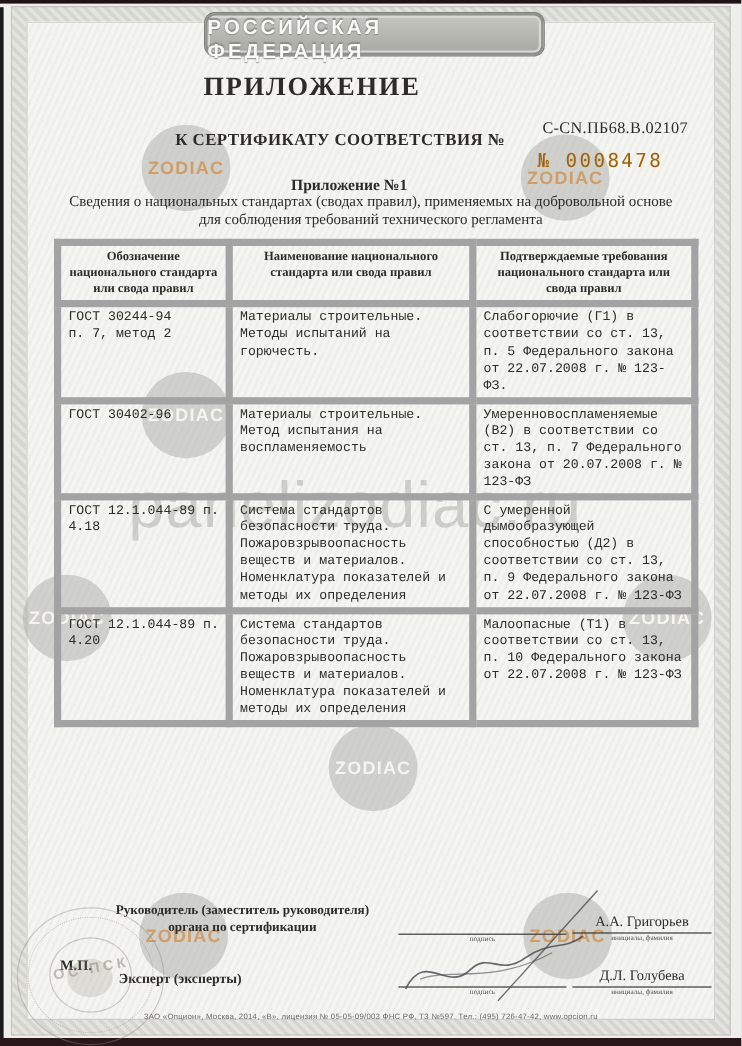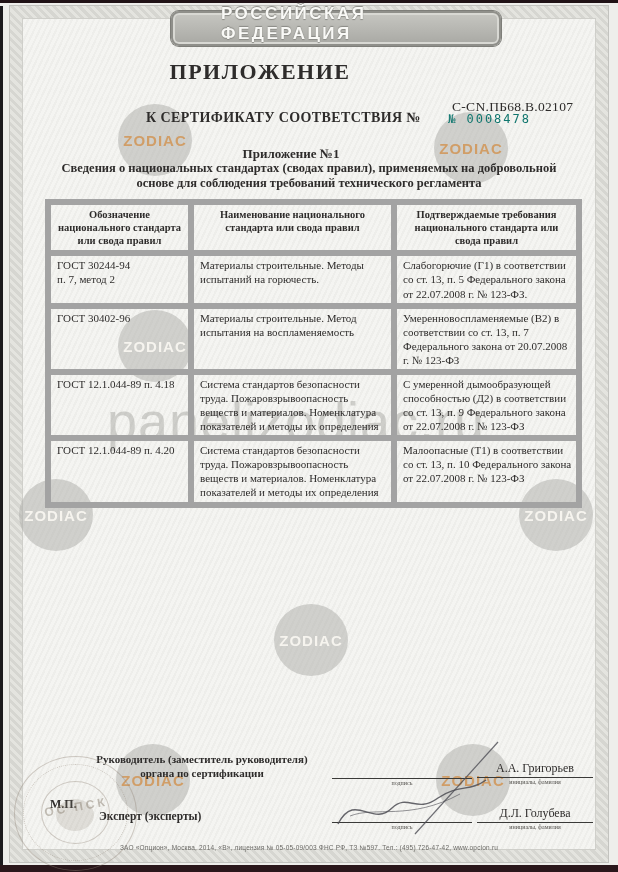--- a/index.html
+++ b/index.html
@@ -16,41 +16,41 @@
   .paper{position:absolute;left:13px;top:13px;width:574px;height:832px;
          background:
            repeating-linear-gradient(115deg,rgba(210,210,205,.18) 0 2px,rgba(246,246,243,.18) 2px 5px),
            #f4f4f1;
          box-shadow:inset 0 0 0 1px #cfcfca;}
   
   .banner{position:absolute;left:171px;top:11px;width:278px;height:31px;
           background:linear-gradient(#c6c6c1,#a9a9a4);
           border:2px solid #8f8f8a;border-radius:8px;
           box-shadow:inset 0 0 0 2px #d8d8d3, 0 0 0 1px #7e7e79;
-          display:flex;align-items:flex-end;justify-content:center;padding-left:48px;}
+          display:flex;align-items:flex-start;justify-content:center;}
   .banner span{font-family:"Liberation Sans",sans-serif;font-weight:bold;font-size:17px;
           letter-spacing:2.5px;color:#f9f9f6;text-shadow:0 1px 1px #8a8a85,0 -1px 1px #8a8a85;}
   .title{position:absolute;left:0;top:59px;width:520px;text-align:center;
          font-size:22px;font-weight:bold;letter-spacing:1.5px;}
   .subtitle{position:absolute;left:146px;top:98px;font-size:14px;font-weight:bold;letter-spacing:.4px;margin-top:12px;}
   .certnum{position:absolute;left:452px;top:99px;font-size:13.5px;letter-spacing:.3px;}
   .certtype{position:absolute;left:140px;top:119px;width:290px;text-align:center;
             font-size:12.5px;font-weight:bold;}
-  .blanknum{position:absolute;left:448px;top:112px;font-family:"DejaVu Sans Mono",monospace;
-            font-size:12px;letter-spacing:2px;color:#0f766e;}
+  .blanknum{position:absolute;left:448px;top:124px;font-family:"DejaVu Sans Mono",monospace;
+            font-size:16px;letter-spacing:2px;color:#a16207;}
   .annex-label{position:absolute;left:0;top:146px;width:582px;text-align:center;
                font-size:13px;font-weight:bold;}
   .annex-desc{position:absolute;left:47px;top:161px;width:524px;text-align:center;
-              font-size:12.5px;font-weight:bold;line-height:1.18;}
+              font-size:12.5px;font-weight:normal;line-height:1.18;}
   
   table.std{position:absolute;left:45px;top:199px;width:531px;border-collapse:collapse;
             table-layout:fixed;}
   table.std th,table.std td{border:6px solid #a3a3a3;vertical-align:top;}
   table.std th{font-size:10.5px;font-weight:bold;text-align:center;padding:3px 6px;line-height:1.25;height:26px;}
-  table.std td{font-size:11px;padding:2px 4px 2px 6px;line-height:1.28;}
+  table.std td{font-size:11px;padding:2px 4px 2px 6px;line-height:1.28;font-family:Liberation Mono, monospace;}
   .pre{white-space:pre-line;}
   
   .sitemark{position:absolute;left:0;top:390px;width:592px;text-align:center;
             font-family:"Liberation Sans",sans-serif;font-size:54px;letter-spacing:1px;
             color:rgba(152,152,147,.42);}
   .zc{position:absolute;width:74px;height:72px;border-radius:50%;
       background:rgba(172,172,168,.5);display:flex;align-items:center;justify-content:center;}
   .zc span{font-family:"Liberation Sans",sans-serif;font-weight:bold;font-size:15px;
       letter-spacing:1px;color:rgba(248,246,240,.95);}
   .zc.orange span{color:rgba(208,152,92,.9);}

